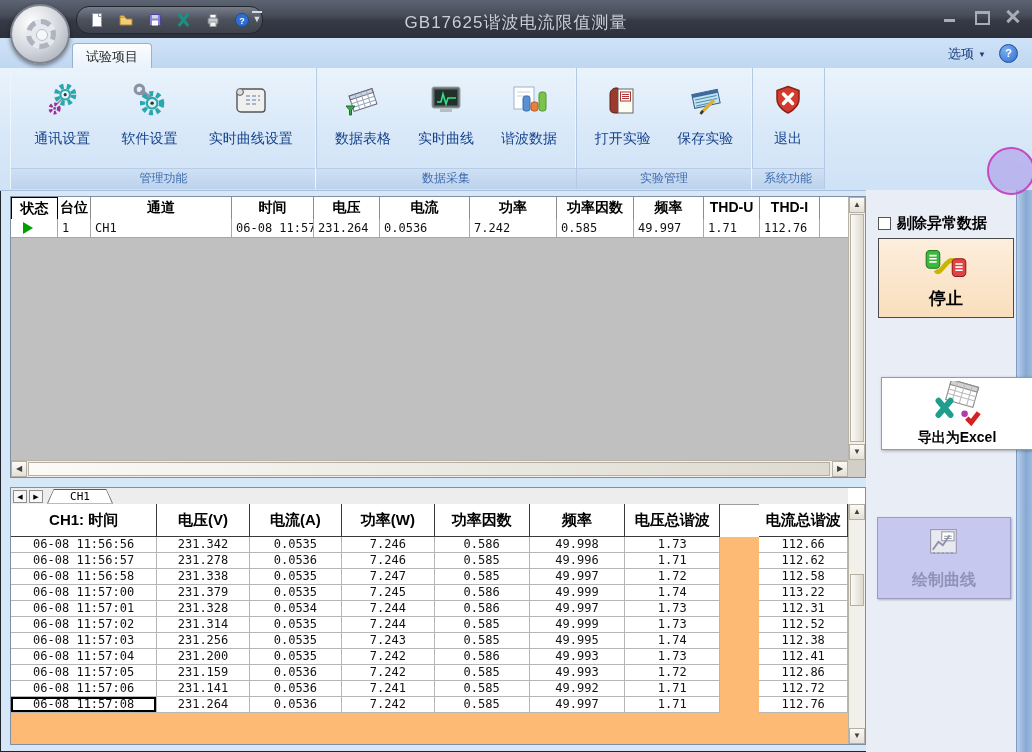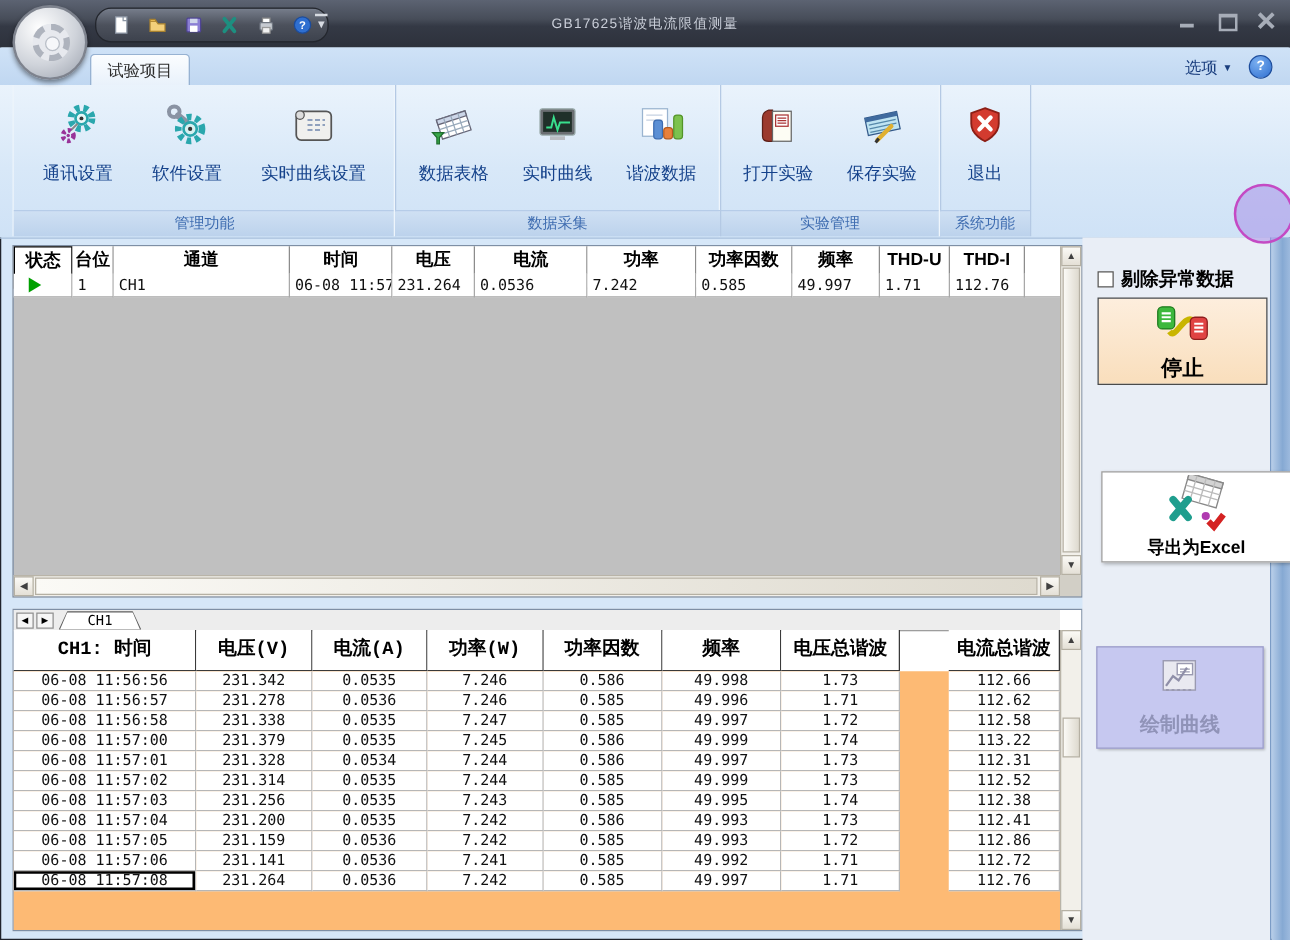--- a/index.html
+++ b/index.html
@@ -17,21 +17,21 @@
     border:5px dashed #aeb3bd;background:#e7e9ee;}
   .office-btn .gear::after{content:"";position:absolute;left:5px;top:5px;width:10px;height:10px;
     border-radius:50%;background:#f6f7fa;border:1px solid #b9bec7;}
   .qat{position:absolute;left:76px;top:6px;height:26px;display:flex;align-items:center;gap:13px;
     padding:0 12px;border-radius:13px;border:1px solid #23262d;
     background:linear-gradient(180deg,#767d8b,#4c515c 50%,#3d424d);}
   .qat svg{display:block;}
   .qat-caret{position:absolute;left:250px;top:11px;width:14px;color:#d7dbe2;font-size:9px;
     line-height:8px;text-align:center;}
   .qat-caret .bar{display:block;height:2px;background:#d7dbe2;margin:0 2px 2px 2px;}
-  .win-title{position:absolute;left:0;right:0;top:11px;text-align:center;font-size:11px;
+  .win-title{position:absolute;left:0;right:0;top:11px;text-align:center;font-size:17px;
     color:#c9ced8;letter-spacing:1px;}
   .win-controls{position:absolute;right:10px;top:10px;display:flex;gap:16px;align-items:center;}
   .wc{width:16px;height:14px;position:relative;cursor:default;}
   .wc-min::after{content:"";position:absolute;left:2px;bottom:2px;width:11px;height:3px;background:#a7adb8;}
   .wc-max::after{content:"";position:absolute;left:1px;top:1px;width:11px;height:9px;
     border:2px solid #a7adb8;border-top-width:3px;}
   .wc-close::before,.wc-close::after{content:"";position:absolute;left:-1px;top:5px;width:16px;height:3px;
     background:#a7adb8;}
   .wc-close::before{transform:rotate(45deg);}
   .wc-close::after{transform:rotate(-45deg);}
@@ -91,41 +91,41 @@
     border:1px solid #7e8fa5;box-sizing:border-box;}
   .sheetbar{position:absolute;left:0;top:0;right:17px;height:16px;background:#ededed;
     border-bottom:1px solid #9d9d9d;display:flex;align-items:center;}
   .sheet-arrow{width:14px;height:13px;margin-left:2px;background:#f6f6f6;border:1px solid #8f8f8f;
     box-sizing:border-box;font-size:7px;line-height:11px;text-align:center;color:#000;}
   .sheettab{position:relative;margin-left:4px;width:66px;height:15px;background:#5d5d5d;
     clip-path:polygon(7px 0,calc(100% - 7px) 0,100% 100%,0 100%);}
   .sheettab>span{position:absolute;left:1px;right:1px;top:1px;bottom:0;background:#fff;
     clip-path:polygon(6px 0,calc(100% - 6px) 0,100% 100%,0 100%);
     font-family:"DejaVu Sans Mono",monospace;font-size:11px;text-align:center;line-height:14px;}
-  .bt-head{position:absolute;left:0;top:16px;right:17px;height:33px;display:flex;font-family:Liberation Mono, monospace;}
+  .bt-head{position:absolute;left:0;top:16px;right:17px;height:33px;display:flex;}
   .bt-head .cell{background:#fff;border-right:1px solid #3a3a3a;border-bottom:1px solid #3a3a3a;
     font-weight:bold;font-size:15px;text-align:center;line-height:32px;color:#000;}
   .bt-rows{position:absolute;left:0;top:49px;right:17px;bottom:0;overflow:hidden;background:#fdba74;}
   .brow{display:flex;height:16px;}
   .brow .cell{background:#fff;border-right:1px solid #b6b6b6;border-bottom:1px solid #b6b6b6;
     font-family:"DejaVu Sans Mono",monospace;font-size:12px;line-height:15px;text-align:center;color:#111;}
   .brow .fillb{flex:1;background:#fff;}
   .bt-head .fillb{flex:1;background:#fff;border-bottom:1px solid #3a3a3a;}
   .bc0{width:152px;}.bc1{width:96px;}.bc2{width:96px;}.bc3{width:96px;}.bc4{width:99px;}
   .bc5{width:99px;}.bc6{width:99px;}.bc7{width:92px;margin-left:39px;}
   .selcell{box-shadow:inset 0 0 0 2px #000;}
 
   
   .sidebar{position:absolute;left:866px;top:190px;width:150px;height:562px;background:#e9eef6;}
   .edge-strip{position:absolute;left:1016px;top:190px;width:16px;height:562px;
     background:linear-gradient(90deg,#b9cfe9,#86a9d3 60%,#9dbade);border-left:1px solid #7b9cc6;box-sizing:border-box;}
   .chkrow{position:absolute;left:878px;top:214px;display:flex;align-items:center;gap:6px;}
   .chkbox{width:13px;height:13px;background:#fff;border:1px solid #555;box-sizing:border-box;}
   .chklabel{font-size:15px;font-weight:bold;color:#000;}
-  .btn-stop{position:absolute;left:878px;top:238px;width:136px;height:70px;
+  .btn-stop{position:absolute;left:878px;top:238px;width:136px;height:80px;
     background:linear-gradient(180deg,#fdeedd,var(--stop-bg,#f9debc));border:1px solid #4a4a4a;
     box-sizing:border-box;display:flex;flex-direction:column;align-items:center;justify-content:center;gap:1px;}
   .btn-stop .lbl{font-size:17px;font-weight:bold;color:#000;}
   .btn-excel{position:absolute;left:881px;top:377px;width:152px;height:73px;background:#fff;
     border:1px solid #9a9a9a;box-shadow:1px 1px 3px rgba(0,0,0,.3);box-sizing:border-box;
     display:flex;flex-direction:column;align-items:center;justify-content:center;}
   .btn-excel .lbl{font-size:14px;font-weight:bold;color:#000;margin-top:-2px;}
   .btn-draw{position:absolute;left:877px;top:517px;width:134px;height:82px;
     background:var(--draw-bg,#c6c8f0);border:1px solid #9a9cc8;box-shadow:1px 1px 2px rgba(0,0,0,.25);
     box-sizing:border-box;display:flex;flex-direction:column;align-items:center;justify-content:center;gap:6px;}

